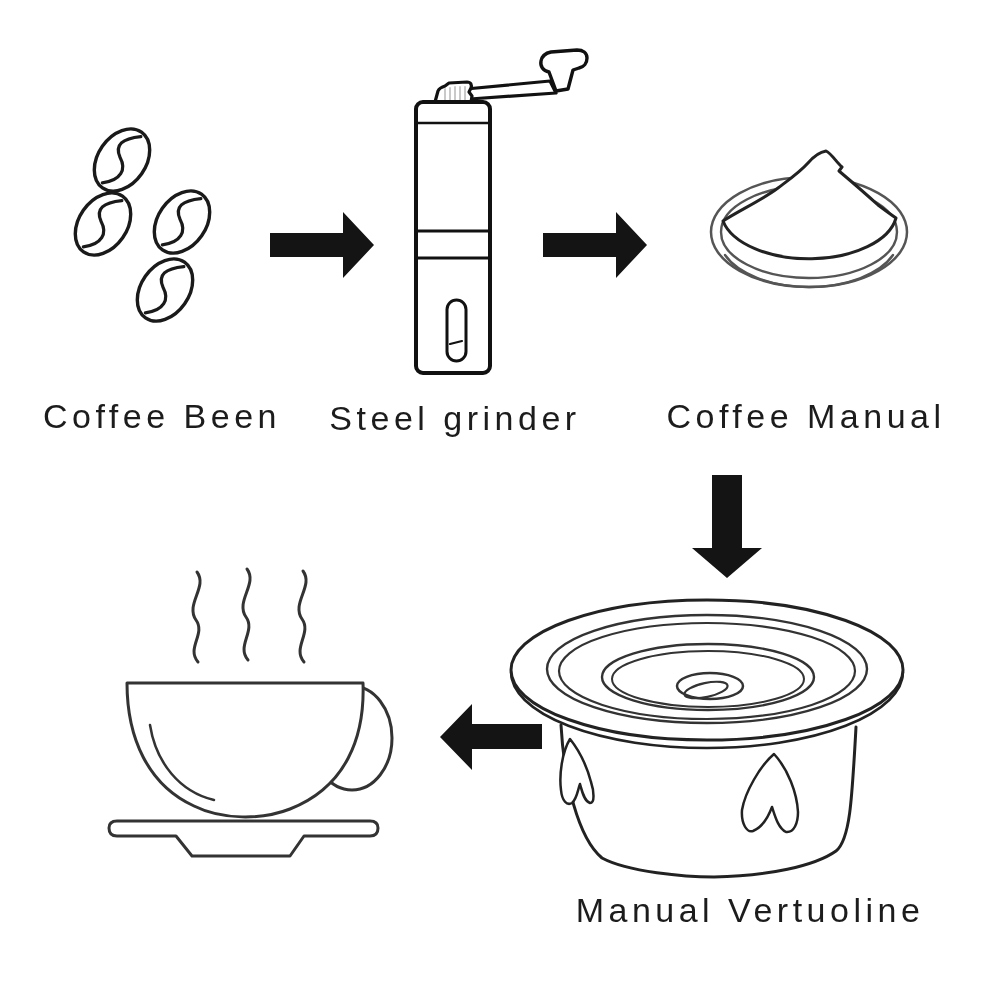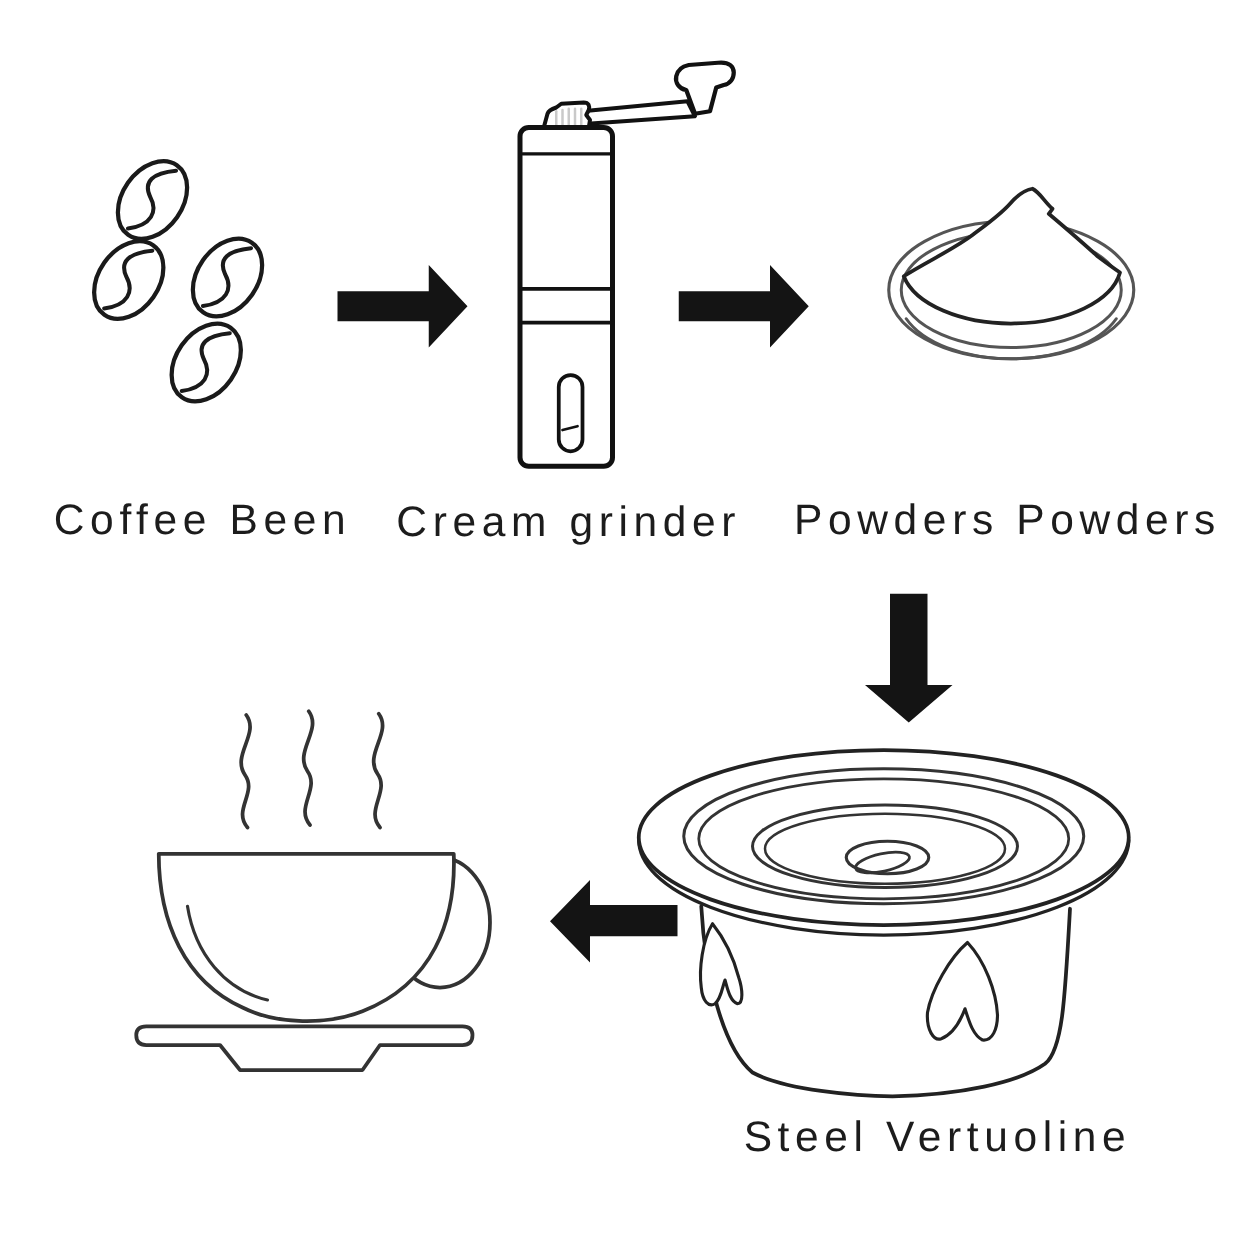--- a/index.html
+++ b/index.html
@@ -103,16 +103,16 @@
       <ellipse cx="352" cy="738" rx="40" ry="52" fill="none" stroke="#333" stroke-width="3"></ellipse>
       <path d="M 127,683 L 363,683 C 365,737 346,787 290,809 C 262,820 222,820 194,806
                C 148,785 127,738 127,683 Z" fill="#fff" stroke="#333" stroke-width="3"></path>
       <path d="M 150,725 C 156,763 180,792 214,800" fill="none" stroke="#333" stroke-width="2.5"></path>
       <path d="M 117,821 Q 109,821 109,828 Q 109,836 117,836 L 176,836 L 192,856 L 290,856 L 304,836
                L 370,836 Q 378,836 378,828 Q 378,821 370,821 Z" fill="#fff" stroke="#333" stroke-width="3"></path>
     </g>
   </svg>
 
   <div class="label" style="left:162px;top:399px">Coffee Been</div>
-  <div class="label" style="left:455px;top:401px">Cream grinder</div>
-  <div class="label" style="left:806px;top:399px">Powders Powders</div>
-  <div class="label" style="left:750px;top:893px">Steel Vertuoline</div>
+  <div class="label" style="left:455px;top:401px">Steel grinder</div>
+  <div class="label" style="left:806px;top:399px">Coffee Manual</div>
+  <div class="label" style="left:750px;top:893px">Manual Vertuoline</div>
 </div>
 
 </body></html>

